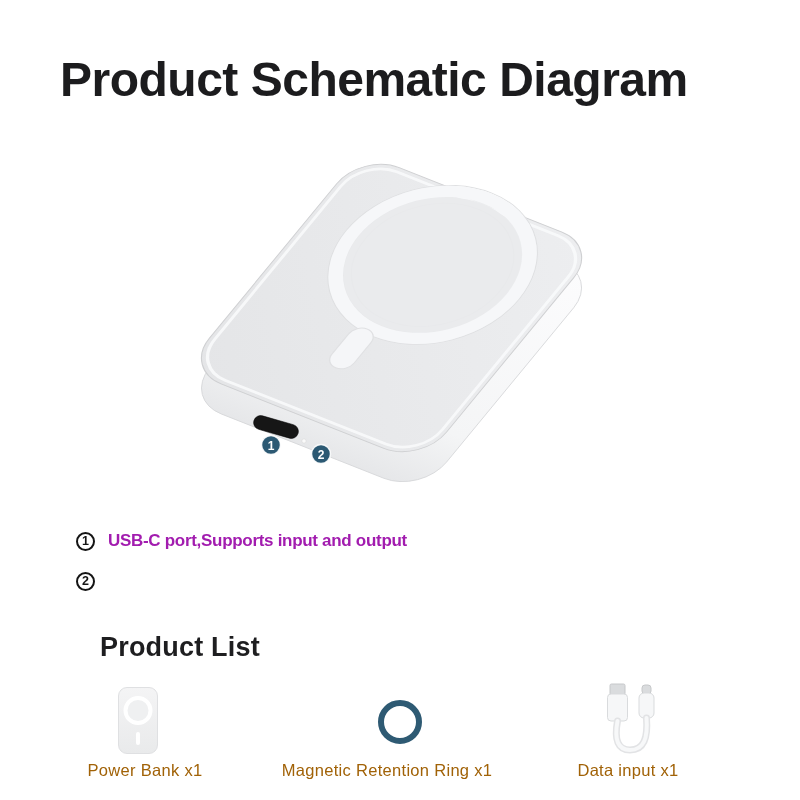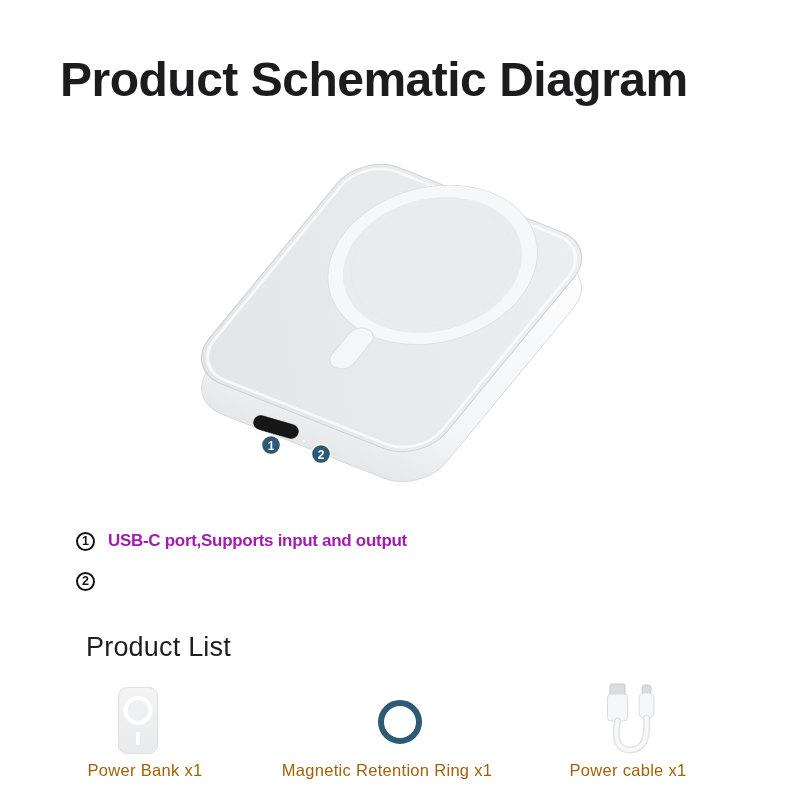--- a/index.html
+++ b/index.html
@@ -33,22 +33,22 @@
     font-size:12.5px;font-weight:700;color:#141414;flex:0 0 auto;
     box-sizing:border-box;
   }
   .callout-text{
     font-size:17px;font-weight:700;color:#a21caf;letter-spacing:-0.3px;
     white-space:nowrap;
   }
 
   
   .pl-heading{
-    position:absolute;left:86px;top:632px;
-    font-size:27px;font-weight:400;color:#1e1e20;letter-spacing:0.2px;
+    position:absolute;left:100px;top:632px;
+    font-size:27px;font-weight:700;color:#1e1e20;letter-spacing:0.2px;
   }
   .pl-caption{
     position:absolute;top:761px;text-align:center;
     font-size:16.5px;color:#a16207;letter-spacing:0.3px;white-space:nowrap;
   }
   .cap-1{left:65px;width:160px;}
   .cap-2{left:257px;width:260px;}
   .cap-3{left:548px;width:160px;}
 
   
@@ -151,15 +151,15 @@
     <rect x="16" y="4" width="15" height="11" rx="1.5" fill="#dadcde" stroke="#c6c8ca" stroke-width="1"></rect>
     <rect x="13.5" y="14" width="20" height="27" rx="3.5" fill="#f6f7f8" stroke="#d9dbdd" stroke-width="1"></rect>
     <rect x="48" y="5" width="9" height="9" rx="3" fill="#dadcde" stroke="#c6c8ca" stroke-width="1"></rect>
     <rect x="45" y="13" width="15" height="25" rx="5" fill="#f6f7f8" stroke="#d9dbdd" stroke-width="1"></rect>
     <path d="M23.5 41 C 20 60, 24 70, 36 70 C 50 70, 54 58, 52.5 38" fill="none" stroke="#e2e3e5" stroke-width="7" stroke-linecap="round"></path>
     <path d="M23.5 41 C 20 60, 24 70, 36 70 C 50 70, 54 58, 52.5 38" fill="none" stroke="#f7f8f9" stroke-width="4" stroke-linecap="round"></path>
   </svg>
 
   <div class="pl-caption cap-1">Power Bank x1</div>
   <div class="pl-caption cap-2">Magnetic Retention Ring x1</div>
-  <div class="pl-caption cap-3">Power cable x1</div>
+  <div class="pl-caption cap-3">Data input x1</div>
 
 </div>
 
 </body></html>

